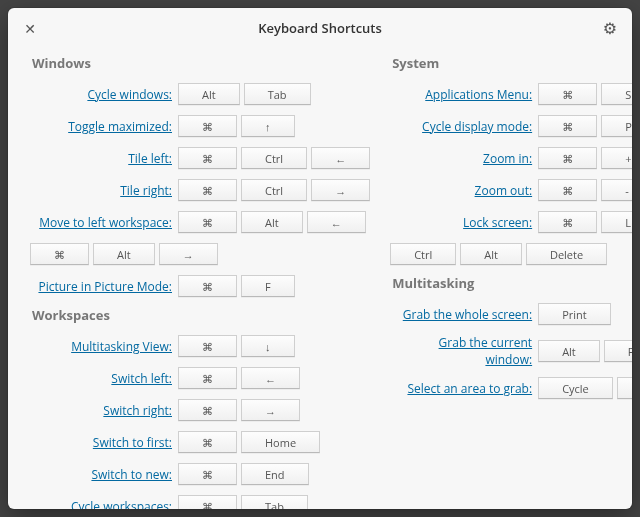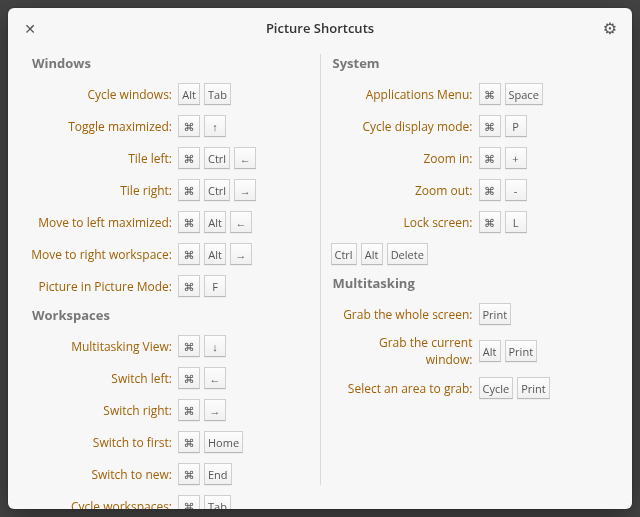--- a/index.html
+++ b/index.html
@@ -72,52 +72,53 @@
 .row {
   display:flex;
   align-items:center;
   margin-bottom: 8px;
   min-height: 24px;
 }
 .row-label {
   width: 148px;
   text-align: right;
   font-size: 12px;
-  color: #a16207;
+  color: #0369a1;
   padding-right: 6px;
+  text-decoration: underline;
 }
 .keys {
   display:flex;
   gap: 4px;
 }
 .keycap {
   display:inline-flex;
   align-items:center;
   justify-content:center;
   min-width: 22px;
   height: 22px;
-  padding: 0 3px;
+  padding: 0 23px;
   font-size: 11px;
   color: #555;
   background: linear-gradient(#fdfdfd,#f0f0f0);
   border: 1px solid #cfcfcf;
   border-bottom-color:#b9b9b9;
   border-radius: 0;
   box-shadow: 0 1px 0 rgba(0,0,0,.04);
 }
 </style>
 </head>
 <body>
 
 <div class="window">
   <div class="titlebar">
     <div class="close-btn">
       <span>✕</span>
     </div>
-    <div class="title">Picture Shortcuts</div>
+    <div class="title">Keyboard Shortcuts</div>
     <div class="settings-btn">
       <span>⚙</span>
     </div>
   </div>
 
   <div class="cols">
     <div class="col">
       <div class="section-title">Windows</div>
       <div id="sec-windows">
           <div class="row">
@@ -144,29 +145,28 @@
           </div>
           <div class="row">
             <div class="row-label">Tile right:</div>
             <div class="keys">
               <span class="keycap">⌘</span>
               <span class="keycap">Ctrl</span>
               <span class="keycap">→</span>
             </div>
           </div>
           <div class="row">
-            <div class="row-label">Move to left maximized:</div>
+            <div class="row-label">Move to left workspace:</div>
             <div class="keys">
               <span class="keycap">⌘</span>
               <span class="keycap">Alt</span>
               <span class="keycap">←</span>
             </div>
           </div>
           <div class="row">
-            <div class="row-label">Move to right workspace:</div>
             <div class="keys">
               <span class="keycap">⌘</span>
               <span class="keycap">Alt</span>
               <span class="keycap">→</span>
             </div>
           </div>
           <div class="row">
             <div class="row-label">Picture in Picture Mode:</div>
             <div class="keys">
               <span class="keycap">⌘</span>

